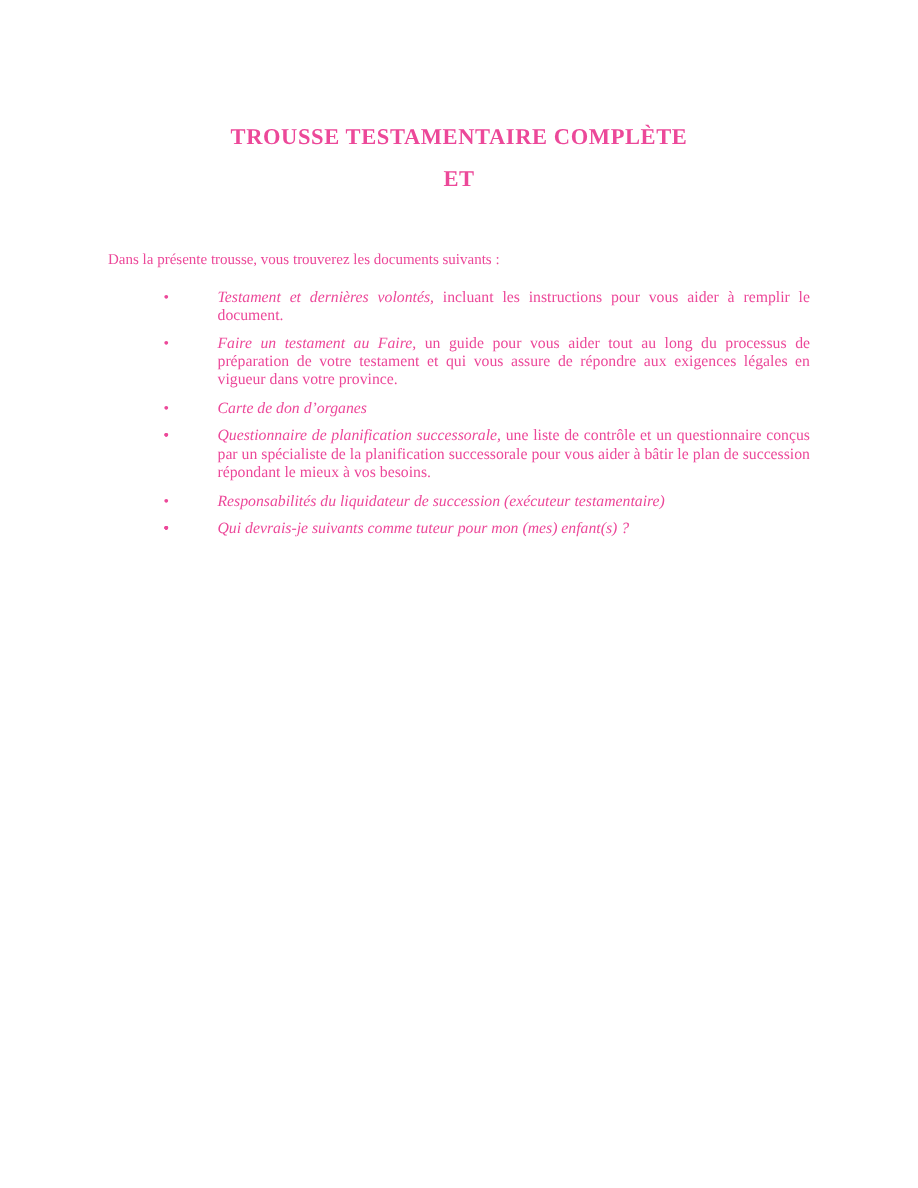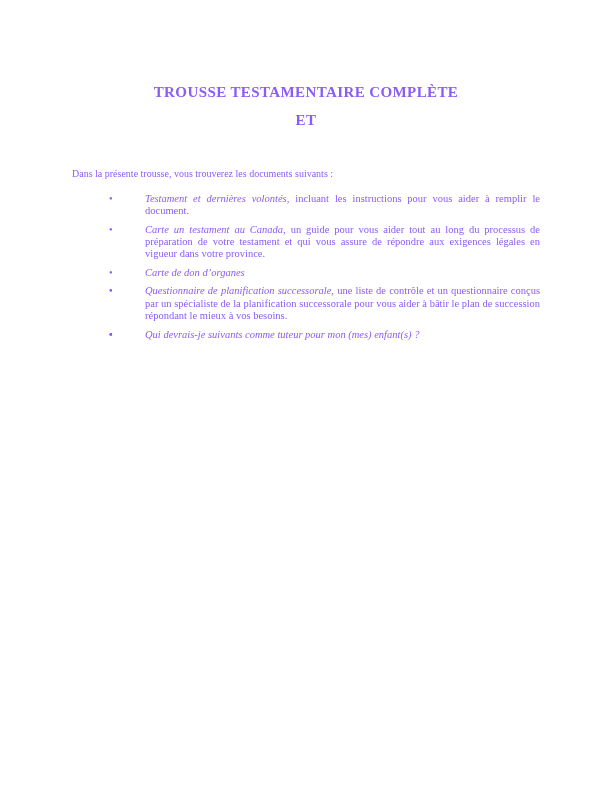--- a/index.html
+++ b/index.html
@@ -1,21 +1,21 @@
 <!DOCTYPE html>
 <html lang="fr"><head>
 <meta charset="utf-8">
 <style>
   * { margin: 0; padding: 0; box-sizing: border-box; }
   html, body { background: #ffffff; }
   .page {
     width: 612px;
     height: 792px;
     background: #ffffff;
-    color: #8b5cf6;
+    color: #ec4899;
     font-family: "Liberation Serif", "DejaVu Serif", serif;
     padding: 78px 72px 0 72px;
     position: relative;
     overflow: hidden;
   }
   .title-block {
     text-align: center;
     font-weight: bold;
     font-size: 15px;
     line-height: 28px;
@@ -60,39 +60,40 @@
 
   <ul class="doc-list">
 
     <li>
       <span class="bullet">•</span>
       <span><em>Testament et dernières volontés,</em><span> incluant les instructions pour vous aider à remplir le document.</span></span>
     </li>
 
     <li>
       <span class="bullet">•</span>
-      <span><em>Carte un testament au Canada,</em><span> un guide pour vous aider tout au long du processus de préparation de votre testament et qui vous assure de répondre aux exigences légales en vigueur dans votre province.</span></span>
+      <span><em>Faire un testament au Faire,</em><span> un guide pour vous aider tout au long du processus de préparation de votre testament et qui vous assure de répondre aux exigences légales en vigueur dans votre province.</span></span>
     </li>
 
     <li>
       <span class="bullet">•</span>
       <span><em>Carte de don d’organes</em><span></span></span>
     </li>
 
     <li>
       <span class="bullet">•</span>
     </li>
 
     <li>
       <span class="bullet">•</span>
       <span><em>Questionnaire de planification successorale,</em><span> une liste de contrôle et un questionnaire conçus par un spécialiste de la planification successorale pour vous aider à bâtir le plan de succession répondant le mieux à vos besoins.</span></span>
     </li>
 
     <li>
       <span class="bullet">•</span>
+      <span><em>Responsabilités du liquidateur de succession (exécuteur testamentaire)</em><span></span></span>
     </li>
 
     <li>
       <span class="bullet">•</span>
     </li>
 
     <li>
       <span class="bullet">•</span>
     </li>
 

